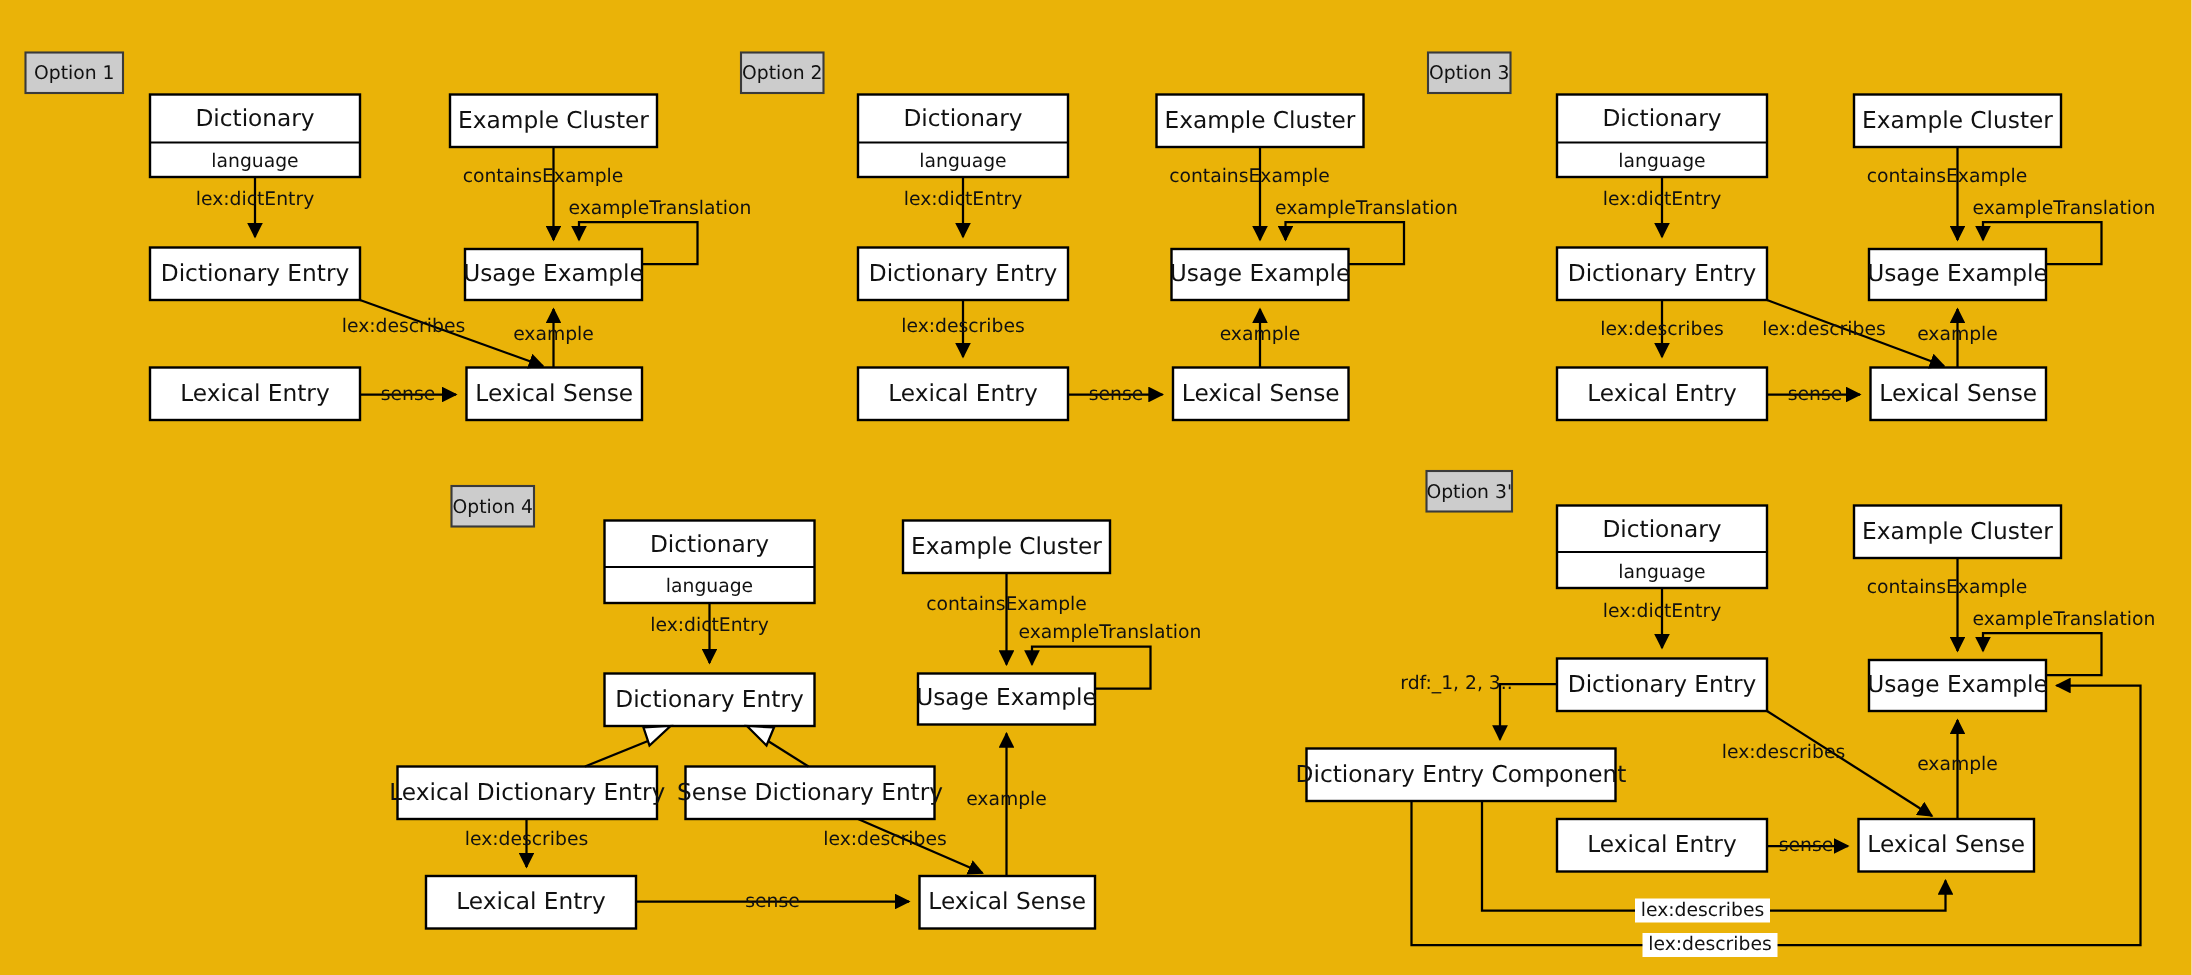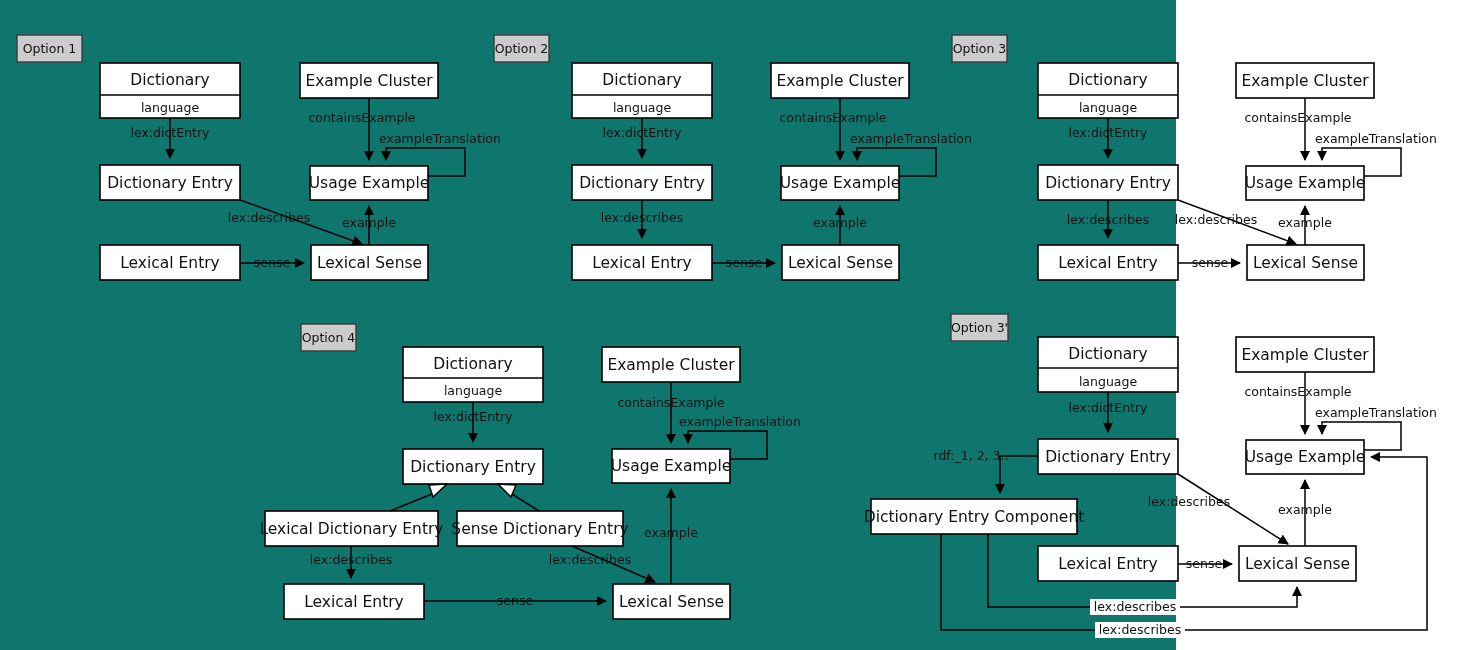--- a/index.html
+++ b/index.html
@@ -1,20 +1,20 @@
 <!DOCTYPE html>
 <html><head>
 <meta charset="utf-8">
 <style>
   html,body{margin:0;padding:0;background:#ffffff;}
   body{
     font-family:"DejaVu Sans","Liberation Sans",sans-serif;
     width:1461px;height:650px;overflow:hidden;
   }
-  #canvas{position:relative;width:1176px;height:650px;background:#0f766e;}
+  #canvas{position:relative;width:1461px;height:650px;background:#eab308;}
   svg#diagram{position:absolute;left:0;top:0;width:1461px;height:650px;}
   .uml-box{fill:#ffffff;stroke:#000000;stroke-width:1.6;}
   .uml-div{stroke:#000000;stroke-width:1.4;}
   .opt-box{fill:#cccccc;stroke:#3a3a3a;stroke-width:1.4;}
   .box-label{
     font-family:"DejaVu Sans","Liberation Sans",sans-serif;
     font-size:15.5px;fill:#111111;text-anchor:middle;dominant-baseline:middle;
   }
   .attr-label{
     font-family:"DejaVu Sans","Liberation Sans",sans-serif;

